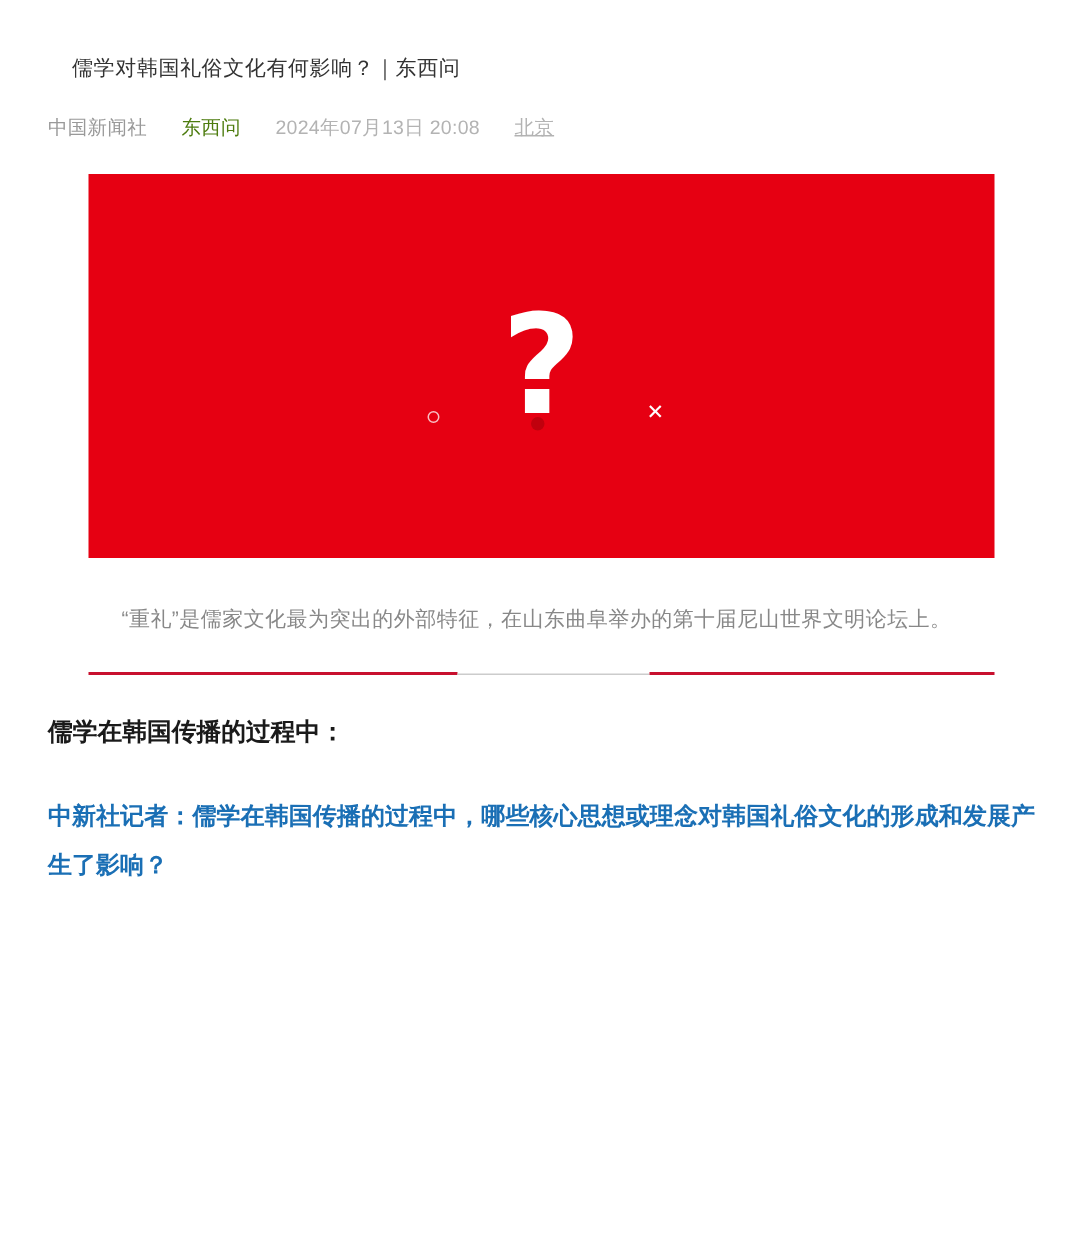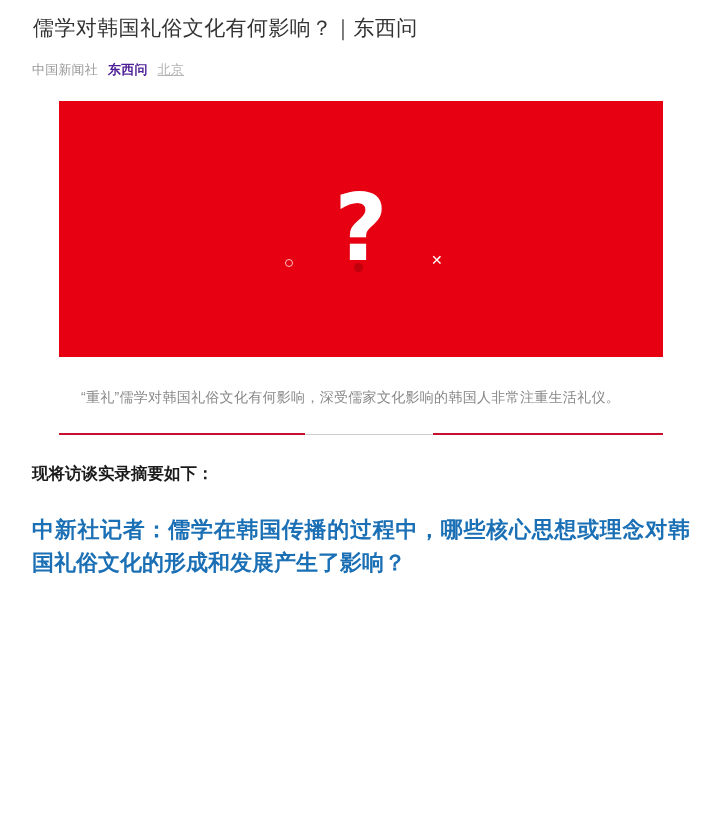--- a/index.html
+++ b/index.html
@@ -15,44 +15,42 @@
     overflow: hidden;
   }
   .page {
     width: 722px;
     height: 836px;
     position: relative;
     box-sizing: border-box;
     padding: 0 32px;
   }
   .article-title {
-    font-size: 21px;
+    font-size: 14px;
     line-height: 30px;
     color: #333333;
     font-weight: normal;
-    margin: 1px;
+    margin: 16px;
     padding-top: 14px;
     letter-spacing: 0.4px;
-    font-family: Liberation Mono, monospace;
   }
   .meta-row {
     margin-top: 16px;
     font-size: 13px;
     color: #999999;
     display: flex;
     align-items: flex-start;
-    gap: 10px;
+    gap: 23px;
     letter-spacing: 0.2px;
   }
   .meta-source {
     color: #999999;
   }
   .meta-column {
-    color: #4c1d95;
-    font-weight: bold;
+    color: #4d7c0f;
   }
   .meta-time {
     color: #b3b3b3;
   }
   .meta-place {
     color: #b3b3b3;
     text-decoration: underline;
   }
 
   .figure {
@@ -146,55 +144,56 @@
   }
   .subhead {
     margin-top: 22px;
     font-size: 16.5px;
     line-height: 32px;
     font-weight: bold;
     color: #1a1a1a;
   }
   .question {
     margin-top: 24px;
-    font-size: 22px;
+    font-size: 16px;
     line-height: 33px;
     font-weight: bold;
     color: #1a6fb5;
     text-align: justify;
   }
 </style>
 </head>
 <body>
 
 <div class="page">
 
   <h1 class="article-title">儒学对韩国礼俗文化有何影响？｜东西问</h1>
 
   <div class="meta-row">
     <span class="meta-source">中国新闻社</span>
     <span class="meta-column">东西问</span>
+    <span class="meta-time">2024年07月13日 20:08</span>
     <span class="meta-place">北京</span>
   </div>
 
   <div class="figure">
     <div class="figure-image">
       <span class="dot hollow" style="left:226px; top:158px; width:6px; height:6px;"></span>
       <span class="dot solid" style="left:295px; top:162px; width:9px; height:9px;"></span>
       <span class="cross" style="left:372px; top:152px;">✕</span>
 
       <span class="qmark">?</span>
     </div>
-    <div class="caption">“重礼”儒学对韩国礼俗文化有何影响，深受儒家文化影响的韩国人非常注重生活礼仪。</div>
+    <div class="caption">“重礼”是儒家文化最为突出的外部特征，在山东曲阜举办的第十届尼山世界文明论坛上。</div>
     <div class="divider">
       <span class="seg-red"></span>
       <span class="seg-gray"></span>
       <span class="seg-red2"></span>
     </div>
   </div>
 
 
 
-  <div class="subhead">现将访谈实录摘要如下：</div>
+  <div class="subhead">儒学在韩国传播的过程中：</div>
 
   <div class="question">中新社记者：儒学在韩国传播的过程中，哪些核心思想或理念对韩国礼俗文化的形成和发展产生了影响？</div>
 
 </div>
 
 </body></html>

